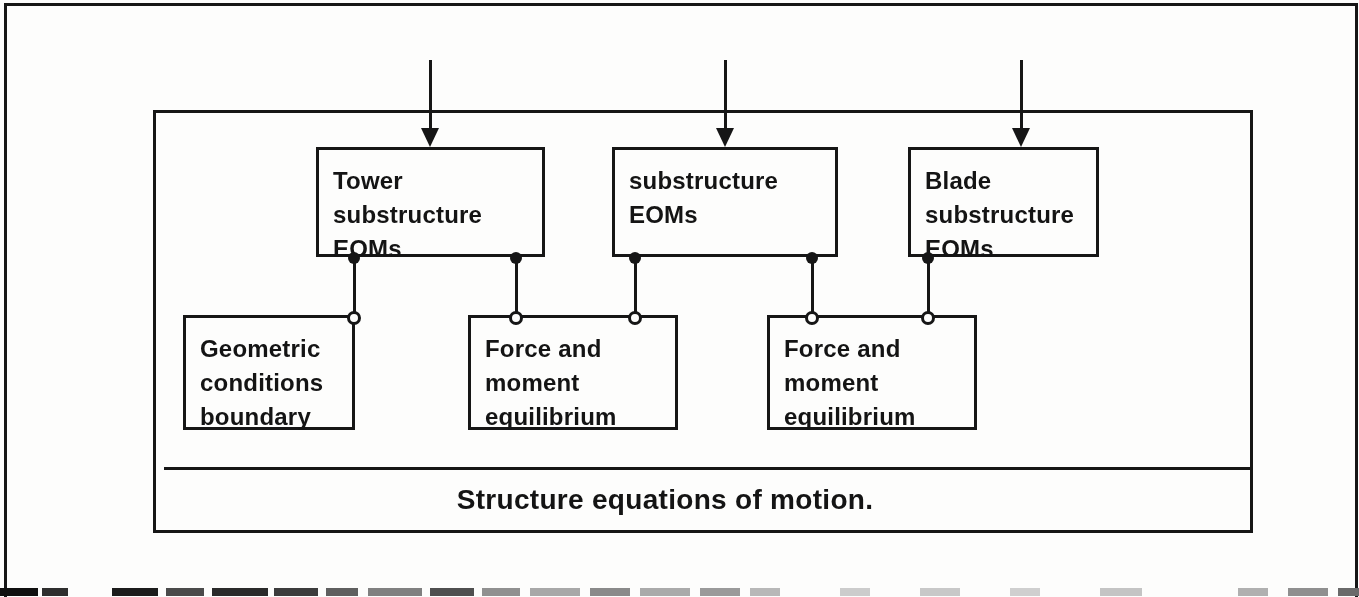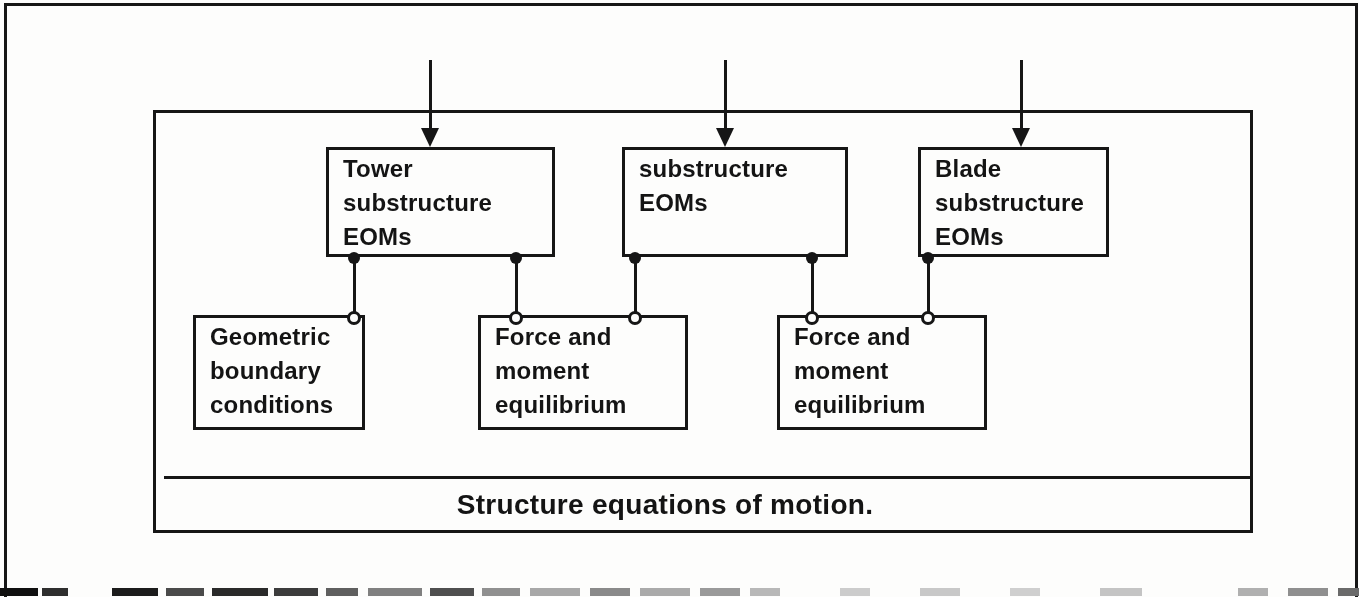--- a/index.html
+++ b/index.html
@@ -22,40 +22,39 @@
   .scan-strip{position:absolute;top:588px;left:0;width:1359px;height:9px;}
   .scan-strip i{position:absolute;top:0;height:8px;display:block;}
 
   
   .inner-frame{
     position:absolute;left:153px;top:110px;width:1100px;height:423px;
     border:3px solid #161616;
     box-sizing:border-box;
   }
   .caption-bar{
-    position:absolute;left:8px;right:0;bottom:0;height:54px;
+    position:absolute;left:8px;right:0;bottom:0;height:63px;
     border-top:3px solid #161616;
     box-sizing:border-box;
     display:flex;align-items:center;justify-content:center;
   }
   .caption-bar span{
     font-size:28px;font-weight:700;letter-spacing:0.3px;
     position:relative;left:-42px;
   }
 
   
   .box{
     position:absolute;
     border:3px solid #161616;
     box-sizing:border-box;
     background:#fdfdfc;
-    padding:2px 6px 0 14px;
+    padding:14px 6px 0 14px;
     font-size:24px;font-weight:700;line-height:34px;
     letter-spacing:0.2px;
-    margin-left:10px;
   }
   .box span{display:block;}
   .row-top{top:147px;height:110px;}
   .row-bottom{top:315px;height:115px;}
 
   
   .arrow{position:absolute;top:0;}
   .arrow .shaft{position:absolute;top:60px;left:-1px;width:3px;height:72px;background:#161616;}
   .arrow .head{
     position:absolute;top:128px;left:-9px;
@@ -113,22 +112,22 @@
     <span>EOMs</span>
   </div>
   <div class="box row-top" style="left:908px;width:191px">
     <span>Blade</span>
     <span>substructure</span>
     <span>EOMs</span>
   </div>
 
   <div class="box row-bottom" style="left:183px;width:172px">
     <span>Geometric</span>
+    <span>conditions</span>
     <span>boundary</span>
-    <span>conditions</span>
   </div>
   <div class="box row-bottom" style="left:468px;width:210px">
     <span>Force and</span>
     <span>moment</span>
     <span>equilibrium</span>
   </div>
   <div class="box row-bottom" style="left:767px;width:210px">
     <span>Force and</span>
     <span>moment</span>
     <span>equilibrium</span>

